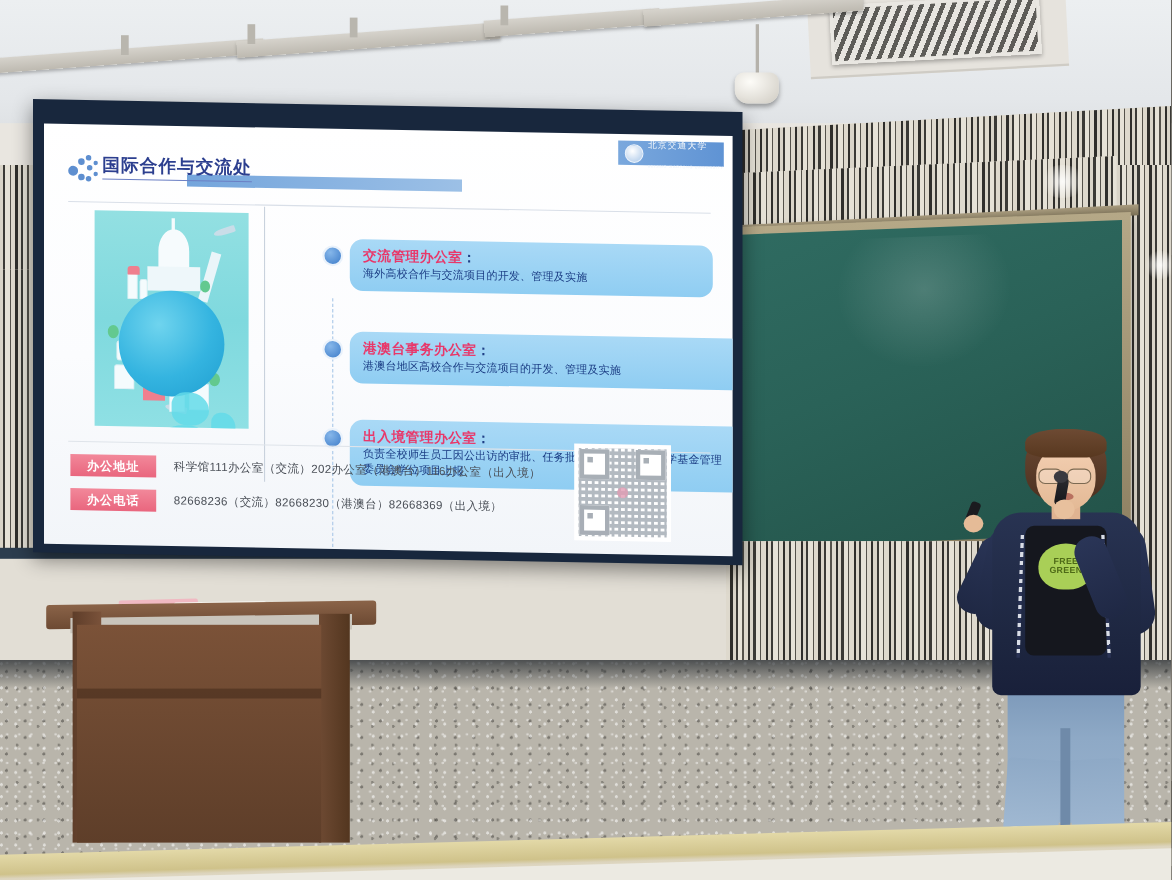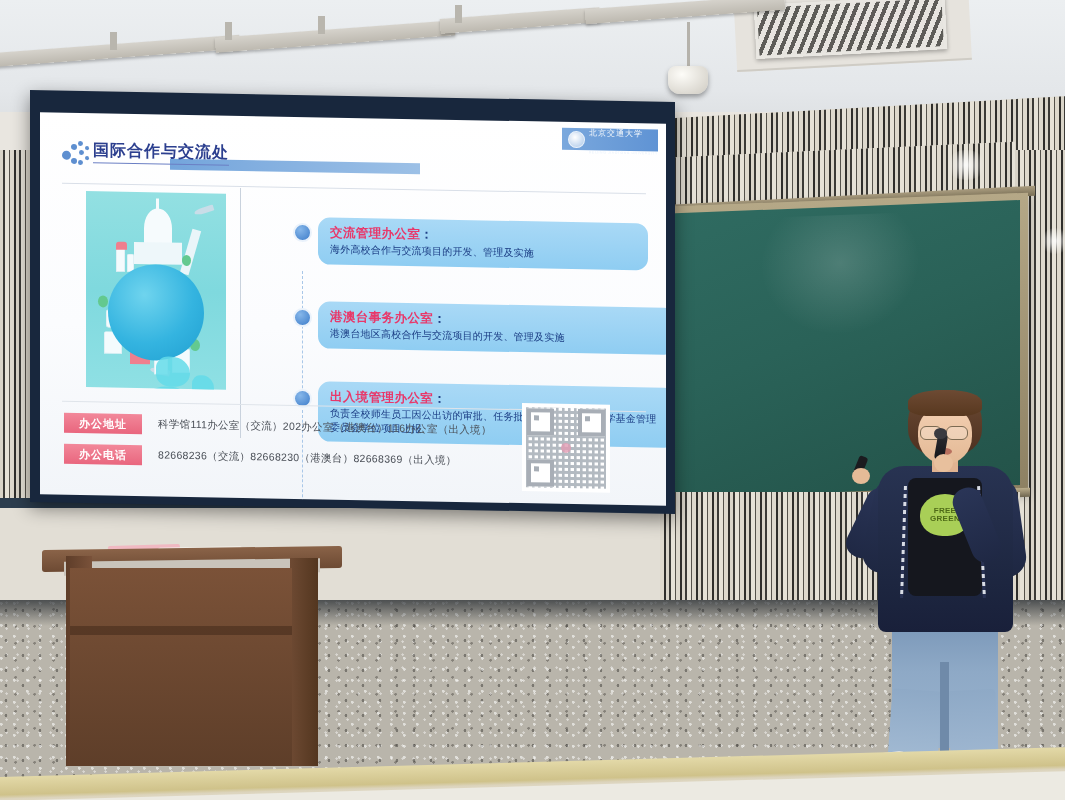--- a/index.html
+++ b/index.html
@@ -154,21 +154,21 @@
       repeating-linear-gradient(90deg,#9aa3ad 0 3px,transparent 3px 6px),
       repeating-linear-gradient(0deg,#9aa3ad 0 3px,transparent 3px 6px);
     background-size:6px 6px,6px 6px;opacity:.75;position:relative;}
   .qr-eye{position:absolute;width:19px;height:19px;border:4px solid #8b949e;background:#fff;}
   .qr-eye i{position:absolute;left:3px;top:3px;width:5px;height:5px;background:#8b949e;}
   .qr-eye.e1{left:1px;top:1px;} .qr-eye.e2{right:1px;top:1px;} .qr-eye.e3{left:1px;bottom:1px;}
   .qr-center{position:absolute;left:50%;top:50%;width:10px;height:10px;margin:-5px 0 0 -5px;
     border-radius:50%;background:#d77a9a;opacity:.8;}
 
   
-  .person{position:absolute;left:850px;top:390px;width:190px;height:400px;}
+  .person{position:absolute;left:874px;top:390px;width:190px;height:400px;}
   .p-hair{position:absolute;left:58px;top:0px;width:74px;height:66px;border-radius:46% 46% 40% 40%;
     background:linear-gradient(180deg,#6d4a33,#4c3020);}
   .p-face{position:absolute;left:68px;top:16px;width:54px;height:58px;border-radius:45% 45% 48% 48%;
     background:linear-gradient(180deg,#f3cfb2,#e3b995);}
   .p-hair-front{position:absolute;left:58px;top:0px;width:74px;height:26px;border-radius:46% 46% 30% 30%;
     background:linear-gradient(180deg,#6d4a33,#58381f);}
   .p-glass{position:absolute;top:36px;width:20px;height:12px;border:1.6px solid #7c6a52;border-radius:6px;background:rgba(255,255,255,.22);}
   .p-glass.l{left:70px;} .p-glass.r{left:96px;}
   .p-glass-b{position:absolute;left:90px;top:41px;width:6px;height:1.6px;background:#7c6a52;}
   .p-mouth{position:absolute;left:88px;top:58px;width:14px;height:7px;border-radius:50%;background:#b9715f;}

